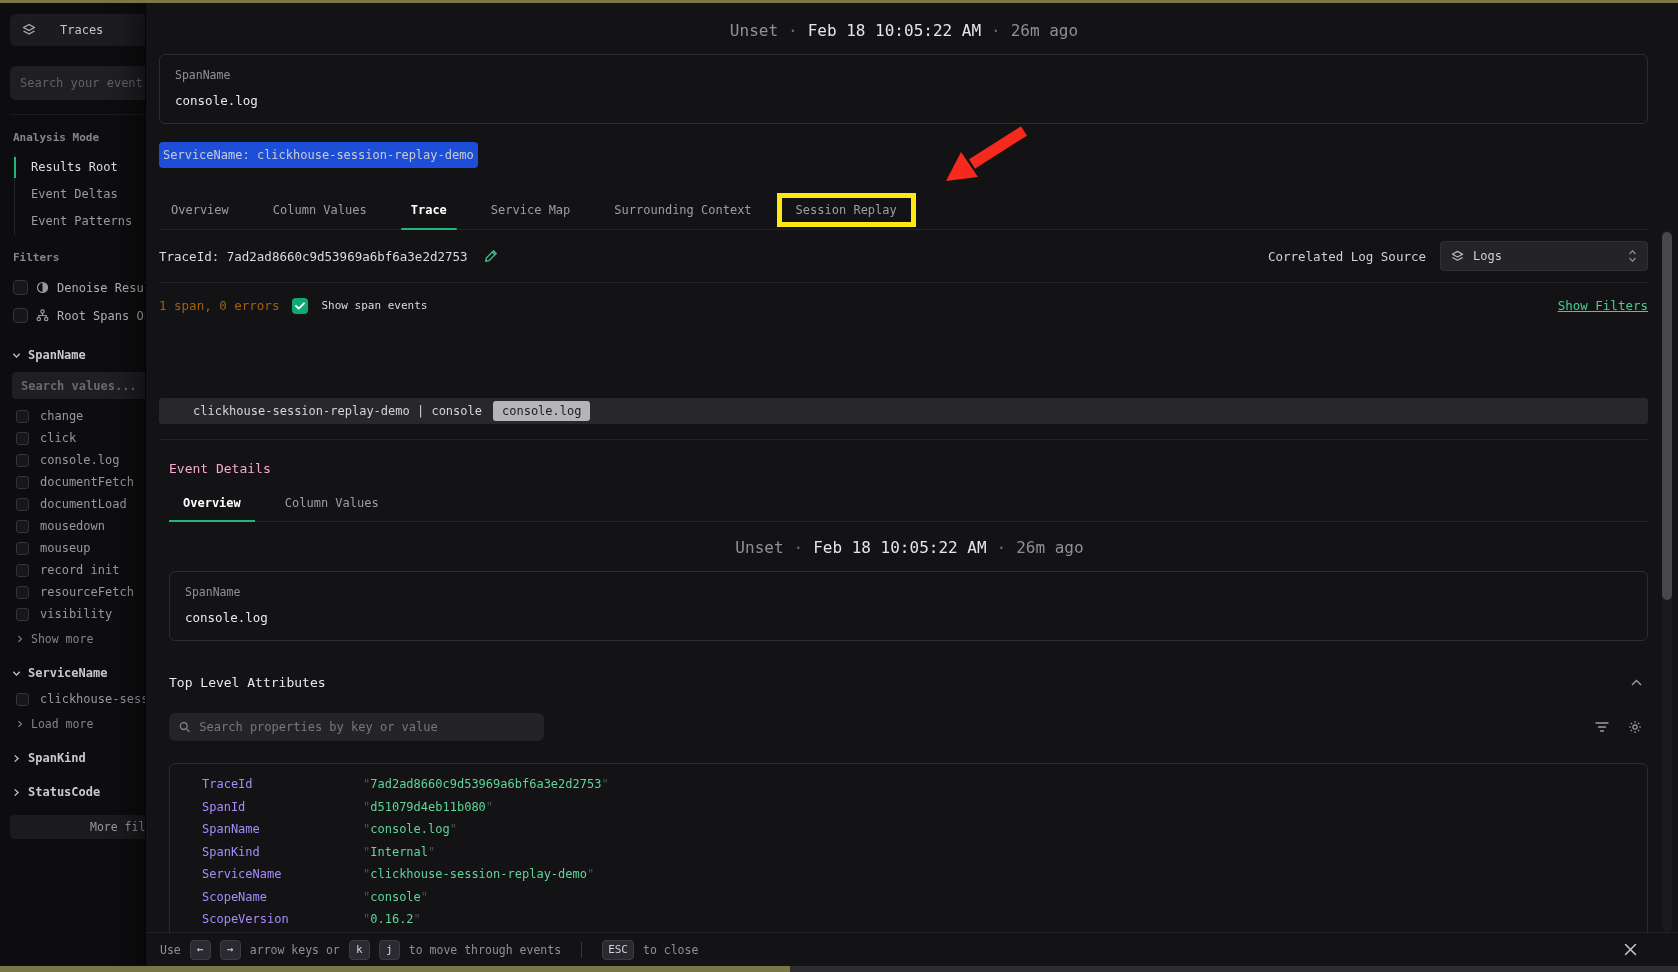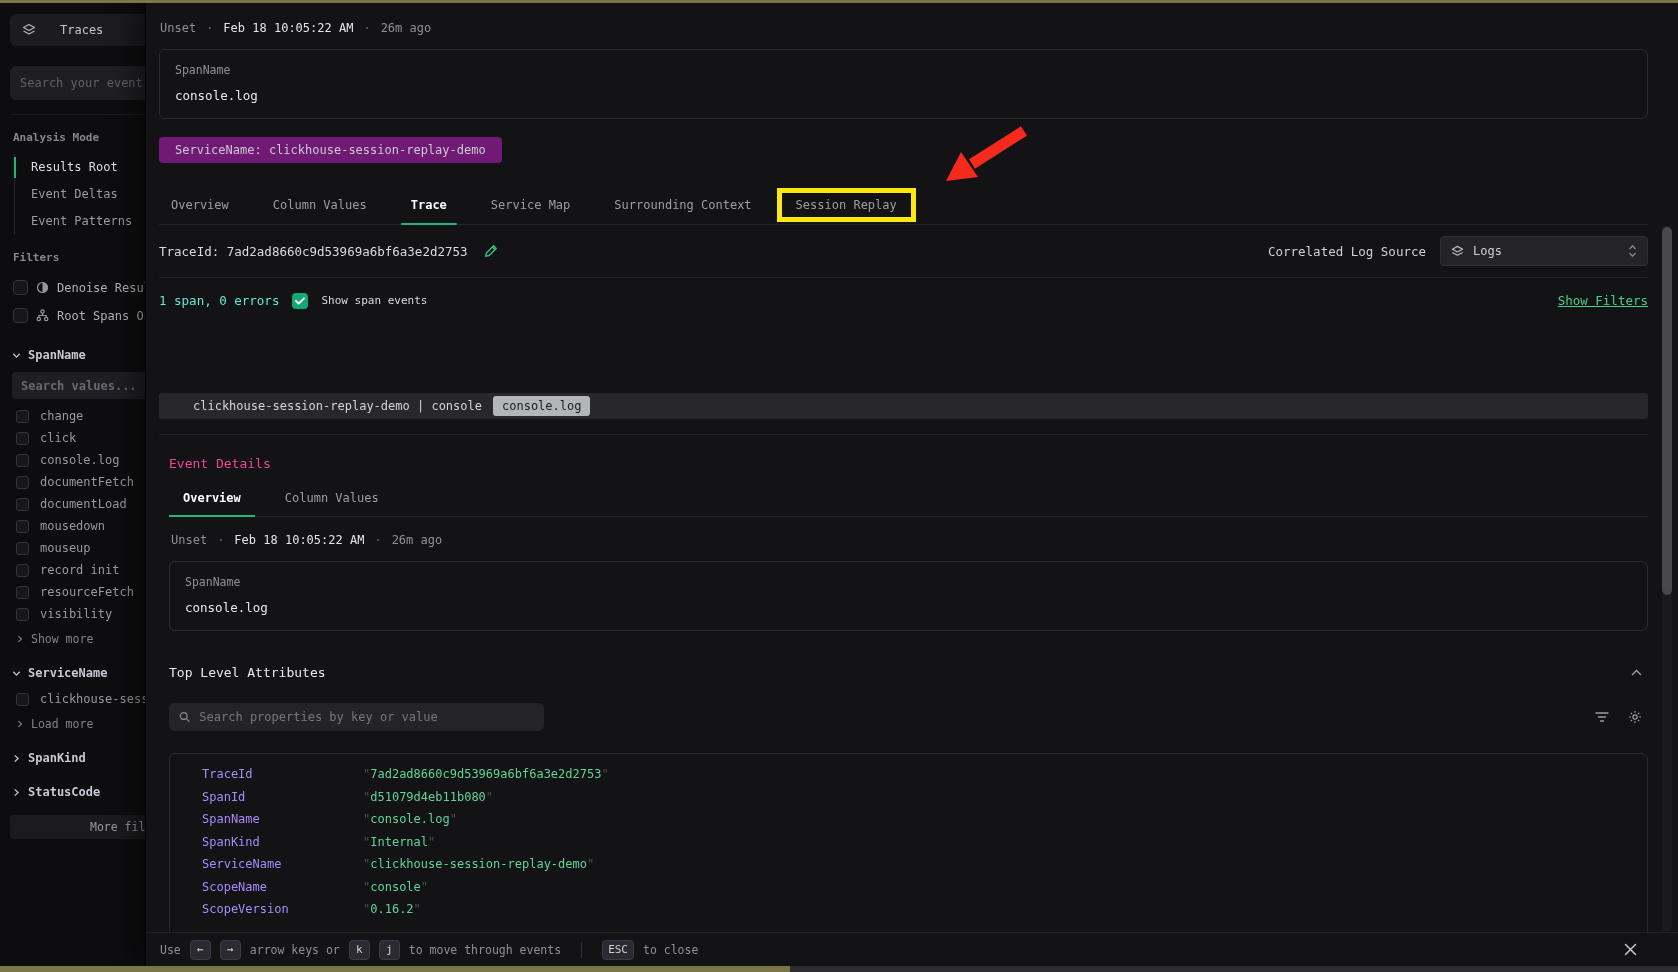--- a/index.html
+++ b/index.html
@@ -46,58 +46,58 @@
   .facet-search input::placeholder { color:#666b71; }
   .val-row { display:flex; align-items:center; gap:11px; padding:4px 0 4px 6px; color:#9599a0; font-size:12px; }
   .more-link { display:flex; align-items:center; gap:7px; color:#7f848a; font-size:11.5px; padding:7px 0 2px 6px; }
   .more-filters { margin:16px 0 0 0; width:205px; height:24px; background:#1b1b1e; border-radius:4px;
     color:#9599a0; font-size:11.5px; display:flex; align-items:center; padding-left:80px; }
 
   
   .drawer { position:absolute; left:145px; top:3px; right:0; bottom:6px; background:var(--panel);
     display:flex; flex-direction:column; border-left:1px solid #040405; box-shadow:-10px 0 24px rgba(0,0,0,.45); }
   .drawer-header { padding:13px 30px 0 13px; position:relative; flex:none; }
-  .meta-row { display:flex; align-items:center; gap:10px; font-size:12px; margin:5px 0 0 1px; }
+  .meta-row { display:flex; align-items:center; gap:10px; font-size:16px; margin:5px 0 0 1px;justify-content:center; }
   .meta-status, .meta-rel { color:var(--muted); }
   .meta-dot { color:#6a6e74; }
   .meta-time { color:#e3e5e8; }
   .span-card { border:1px solid #2c2c31; border-radius:6px; padding:13px 15px 15px; margin-top:14px; }
   .span-card .lbl { color:var(--muted); font-size:11.5px; }
   .span-card .val { color:#e7e9eb; font-size:12.5px; margin-top:11px; }
-  .svc-badge { display:inline-block; margin-top:18px; background:#701a75; border-radius:4px; padding:6px 16px;
+  .svc-badge { display:inline-block; margin-top:18px; background:#1d4ed8; border-radius:4px; padding:6px 4px;
     color:#c9ccd1; font-size:12px; }
   .tabs { display:flex; margin-top:26px; border-bottom:1px solid var(--line); }
   .tab { position:relative; padding:9px 12px 12px; margin-right:20px; font-size:12px; color:var(--dim); cursor:pointer; white-space:nowrap; }
   .tab.active { color:#ffffff; font-weight:bold; }
   .tab.active::after { content:''; position:absolute; left:2px; right:2px; bottom:-1px; height:2px; background:var(--accent); border-radius:2px; }
   .tab.hl::before { content:''; position:absolute; inset:-1px -7px 2px -7px; border:5px solid var(--hl-yellow); }
   .annot-arrow { position:absolute; left:792px; top:122px; z-index:30; pointer-events:none; }
 
   .drawer-body { flex:1; position:relative; padding:0 30px 0 13px; overflow:hidden; }
   .trace-toolbar { display:flex; align-items:center; justify-content:space-between; height:53px; border-bottom:1px solid var(--line); }
   .tt-left { display:flex; align-items:center; gap:16px; }
   .trace-id { color:#d9dbde; font-size:12.5px; }
   .tt-right { display:flex; align-items:center; gap:14px; }
   .corr-label { color:#ced1d5; font-size:12.5px; }
   .log-select { width:208px; height:30px; background:#232328; border:1px solid #2f2f35; border-radius:4px;
     display:flex; align-items:center; gap:9px; padding:0 10px; color:#ced1d5; font-size:12px; cursor:pointer; }
   .spans-row { display:flex; align-items:center; justify-content:space-between; height:45px; }
   .sr-left { display:flex; align-items:center; gap:13px; }
-  .span-count { color:#5eead4; font-size:12.5px;text-align:right; }
+  .span-count { color:#a16207; font-size:12.5px;text-align:right; }
   .cbx-on { width:16px; height:16px; border-radius:4px; background:#12a874; display:flex; align-items:center; justify-content:center; }
   .show-events { color:#d9dbde; font-size:11px;text-align:right; }
   .show-filters { color:#46cf8b; font-size:12.5px; text-decoration:underline; cursor:pointer; }
   .wf-spacer { height:70px; }
   .waterfall { height:26px; background:#28282c; border-radius:3px; display:flex; align-items:center; padding-left:34px; gap:11px; }
   .wf-label { color:#d3d5d9; font-size:12px; }
   .wf-selected { background:#b4b5b9; color:#1c1c1e; border-radius:3px; padding:3px 9px; font-size:12px; }
   .wf-divider { border-bottom:1px solid var(--line); margin-top:15px; }
 
   .event-details { padding:21px 0 0 10px; }
-  .ed-title { color:#ec4899; font-size:13px; }
+  .ed-title { color:#f9a8d4; font-size:13px; }
   .tabs2 { display:flex; margin-top:12px; border-bottom:1px solid var(--line); }
   .tab2 { position:relative; padding:8px 14px 11px; margin-right:16px; font-size:12px; color:var(--dim); cursor:pointer; }
   .tab2.active { color:#ffffff; font-weight:bold; }
   .tab2.active::after { content:''; position:absolute; left:0; right:0; bottom:-1px; height:2px; background:var(--accent); }
   .event-details .meta-row { margin:16px 0 0 2px; }
   .event-details .span-card { margin-right:0; }
   .attr-section { margin-top:34px; }
   .attr-title-row { display:flex; align-items:center; justify-content:space-between; padding-right:6px; }
   .attr-title { color:#e8eaec; font-size:13px; }
   .prop-row { display:flex; align-items:center; justify-content:space-between; margin-top:23px; padding-right:6px; }

